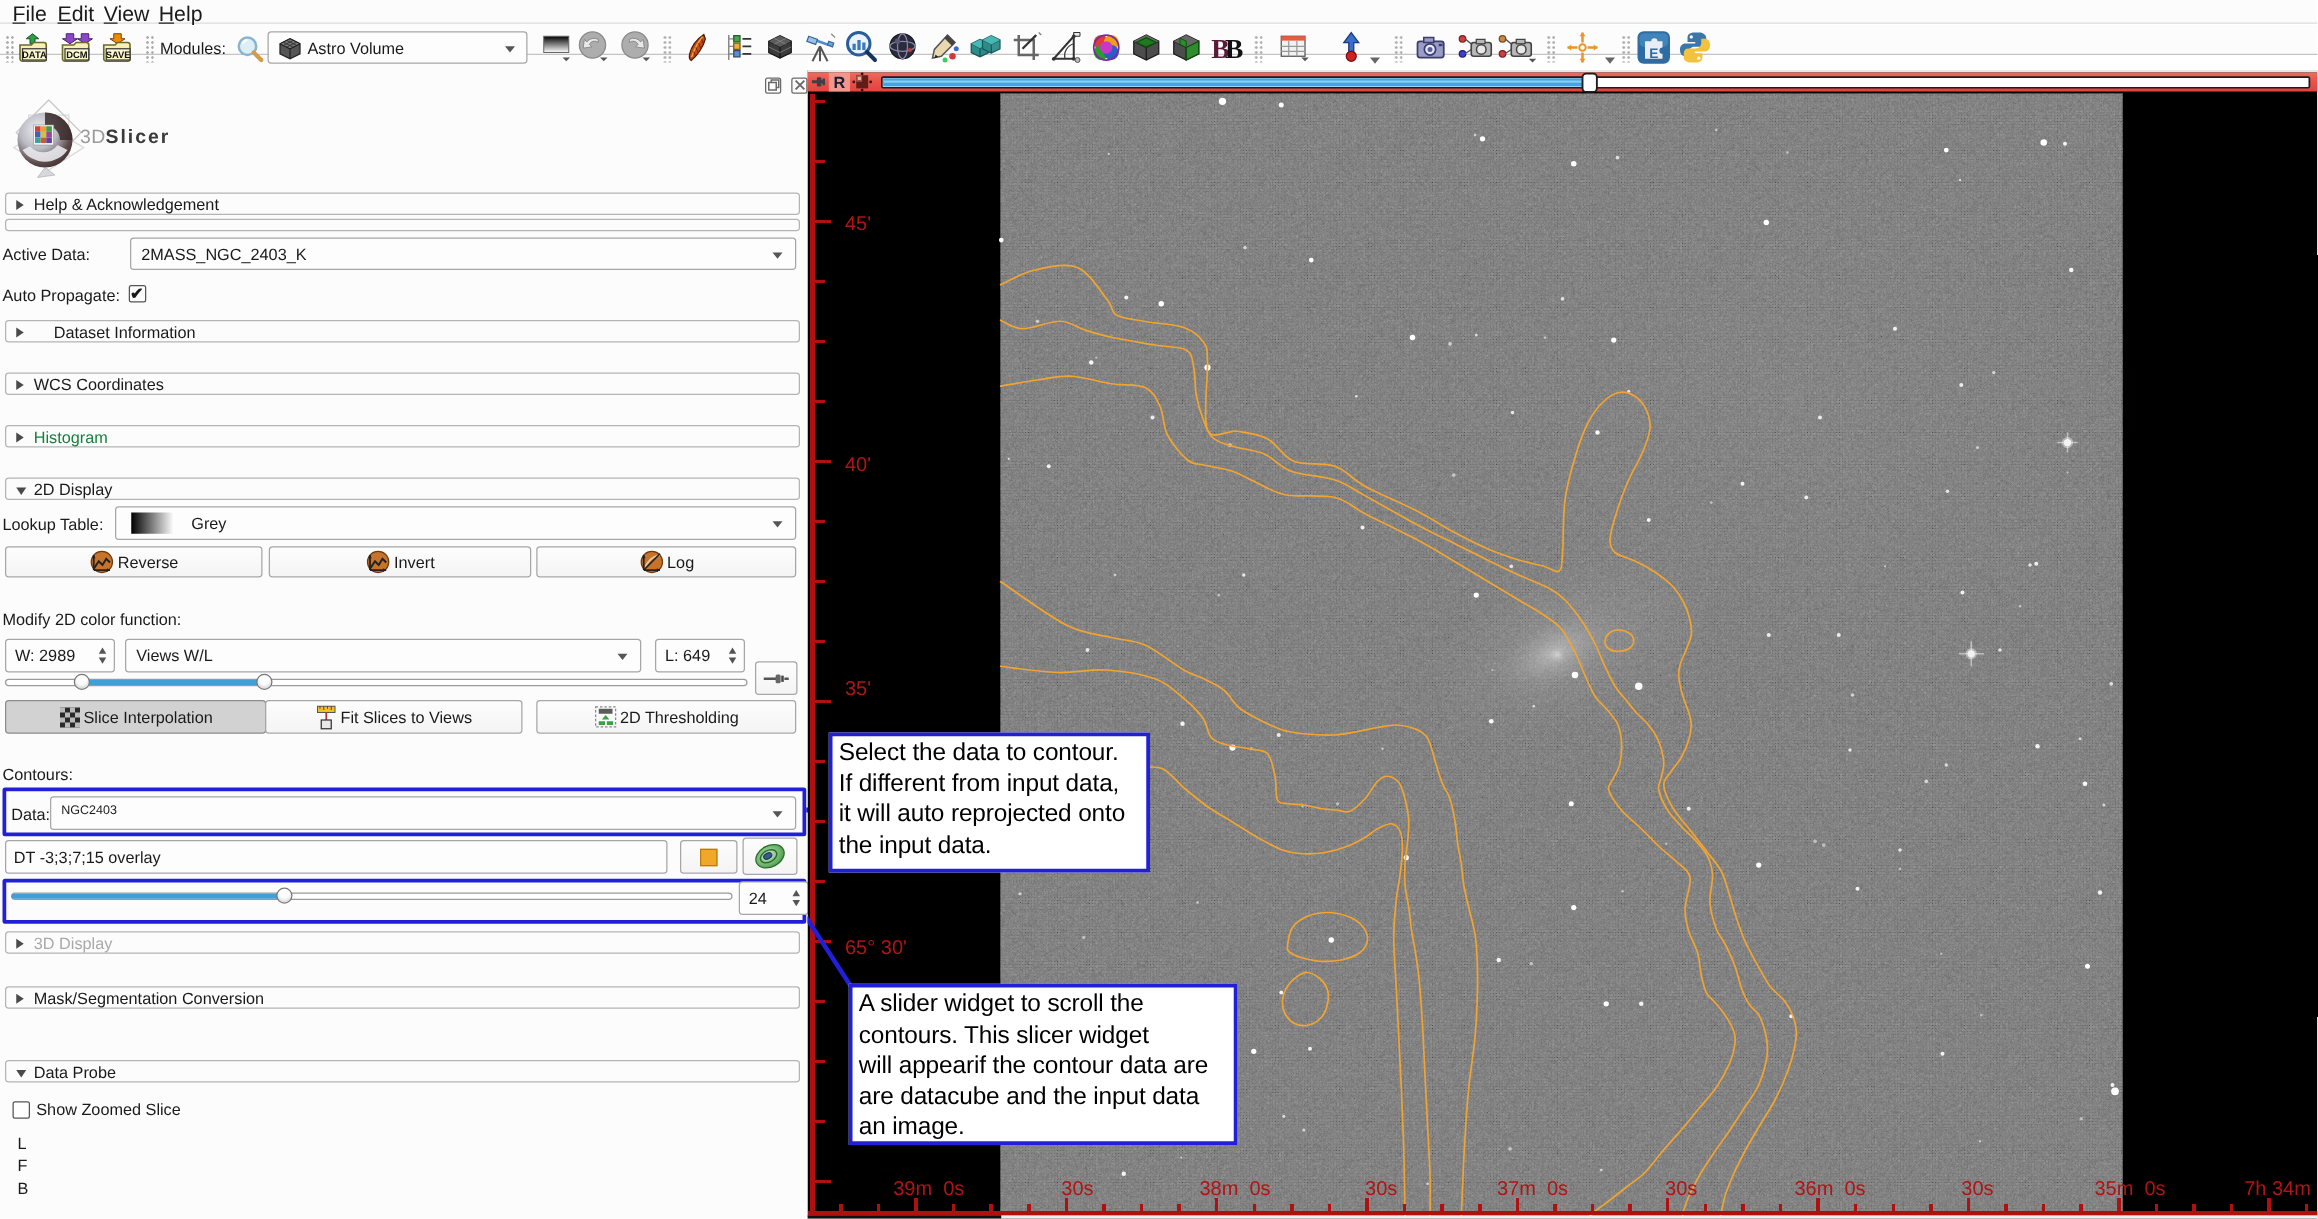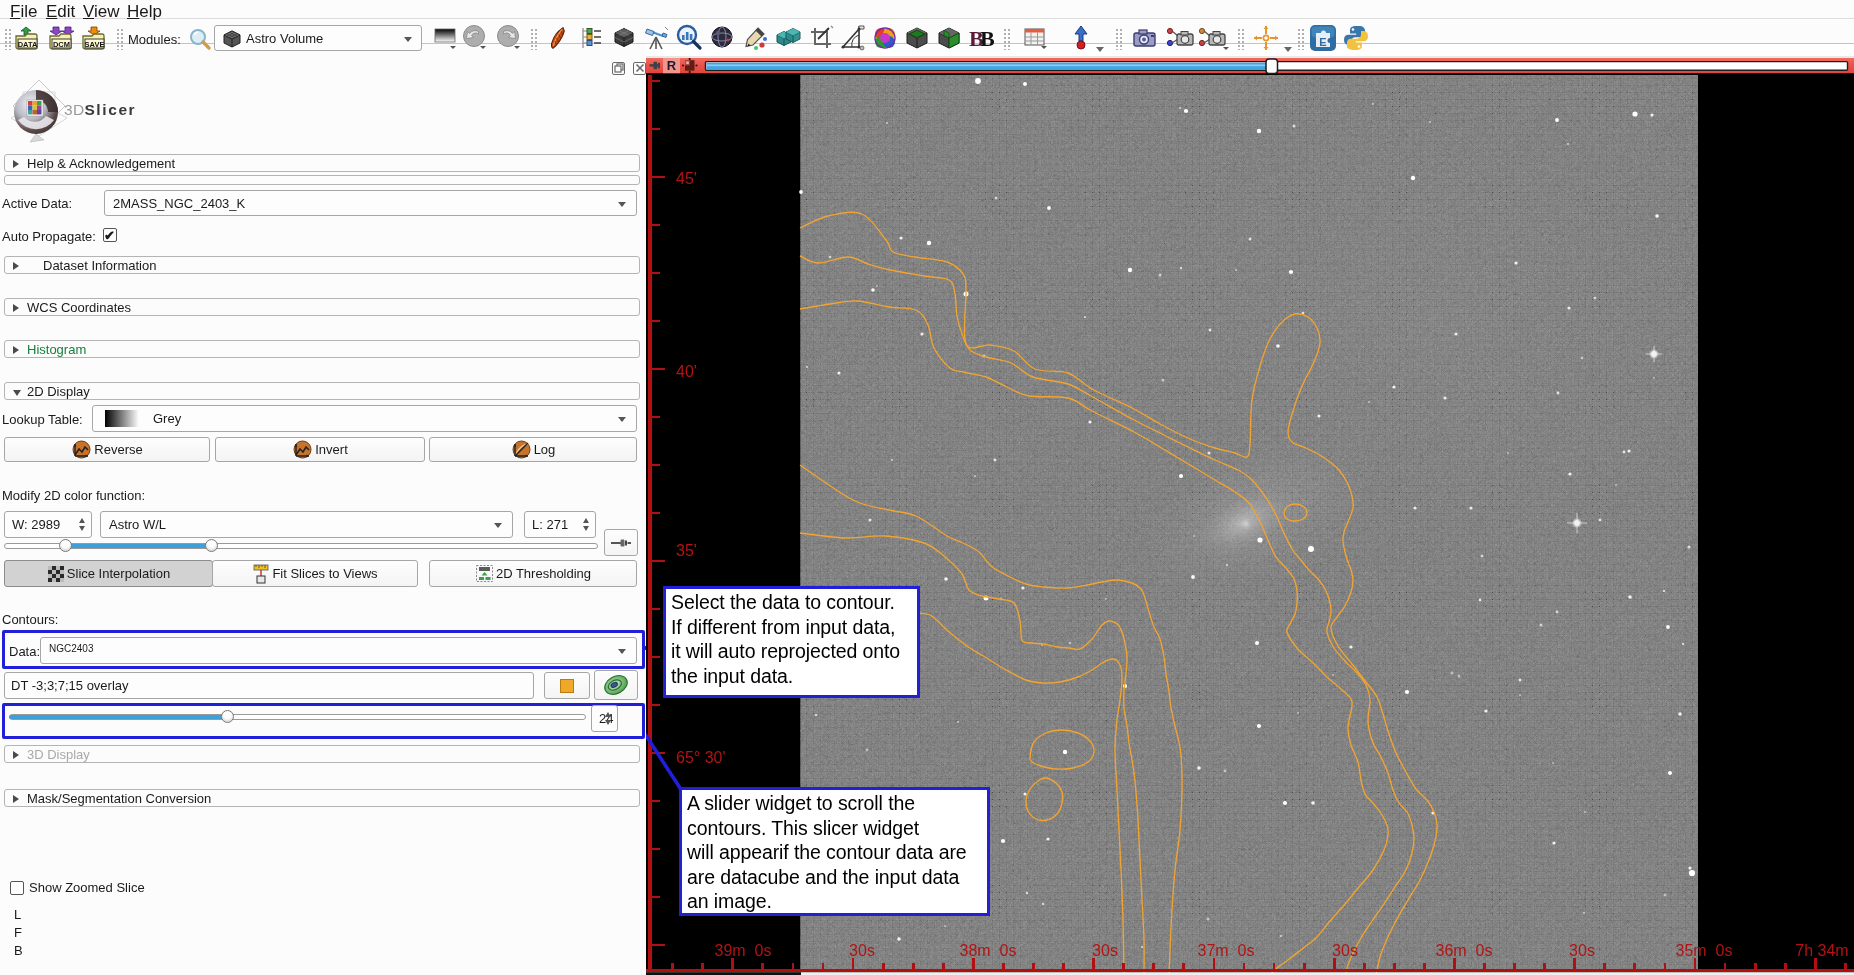--- a/index.html
+++ b/index.html
@@ -414,25 +414,25 @@
         </svg>
         <span>Log</span>
       </div>
       <div class="lbl" style="left:2px;top:488px">Modify 2D color function:</div>
       <div class="spin" style="left:4px;top:511px;width:88px;height:27px;position:absolute">
         <span style="position:absolute;left:7px;top:5px;font-size:13px">W: 2989</span>
         <span class="sup"></span>
         <span class="sdn"></span>
       </div>
       <div class="combo" style="left:100px;top:511px;width:413px;height:27px;position:absolute">
-        <span style="position:absolute;left:8px;top:5px;font-size:13px">Astro W/L</span>
+        <span style="position:absolute;left:8px;top:5px;font-size:13px">Views W/L</span>
         <span class="carrow" style="right:10px;top:11px"></span>
       </div>
       <div class="spin" style="left:524px;top:511px;width:72px;height:27px;position:absolute">
-        <span style="position:absolute;left:7px;top:5px;font-size:13px">L: 271</span>
+        <span style="position:absolute;left:7px;top:5px;font-size:13px">L: 649</span>
         <span class="sup"></span>
         <span class="sdn"></span>
       </div>
       <div class="btn" style="left:604px;top:529px;width:34px;height:27px;padding:0">
         <svg width="22" height="12" viewBox="0 0 22 12">
           <rect x="1" y="5" width="10" height="2" fill="#555"></rect>
           <rect x="10.5" y="2.5" width="4" height="7" rx="1.2" fill="#666"></rect>
           <rect x="15" y="3.5" width="2" height="5" fill="#444"></rect>
           <rect x="17.5" y="5" width="3.5" height="2" fill="#555"></rect>
         </svg>
@@ -508,32 +508,36 @@
             <ellipse cx="15" cy="14" rx="12" ry="8.5" fill="url(#gx)" stroke="#2d6e2d" stroke-width="1"></ellipse>
             <ellipse cx="14" cy="13.5" rx="7" ry="4.6" fill="none" stroke="#2d6e2d" stroke-width="1.2"></ellipse>
             <ellipse cx="13.5" cy="13" rx="3.4" ry="2.2" fill="#3a5a8c" stroke="#1c3a5c" stroke-width="1"></ellipse>
           </g>
         </svg>
       </div>
       <div class="bluerect" style="left:2px;top:703px;width:643px;height:36px"></div>
       <div style="position:absolute;left:9px;top:714px;width:577px;height:6px;background:#fff;border:1px solid #9a9a9a;border-radius:3px"></div>
       <div style="position:absolute;left:9px;top:715px;width:216px;height:4px;background:#3f9fd8;border-radius:2px"></div>
       <div style="position:absolute;left:221px;top:709.5px;width:13px;height:13px;background:#fdfdfd;border:1px solid #777;border-radius:50%;box-shadow:inset 0 -2px 2px #ddd"></div>
-      <div class="spin" style="left:591px;top:705px;width:27px;height:27px;position:absolute">
+      <div class="spin" style="left:591px;top:705px;width:56px;height:27px;position:absolute">
         <span style="position:absolute;left:7px;top:5px;font-size:13px">24</span>
         <span class="sup"></span>
         <span class="sdn"></span>
       </div>
       <div class="secbar" style="top:745px;height:18px">
         <span style="margin-left:8px;width:10px;display:inline-block"><span class="tri-r"></span></span>
         <span style="margin-left:4px;color:#a9a9a9">3D Display</span>
       </div>
       <div class="secbar" style="top:789px;height:18px">
         <span style="margin-left:8px;width:10px;display:inline-block"><span class="tri-r"></span></span>
         <span style="margin-left:4px;color:#1a1a1a">Mask/Segmentation Conversion</span>
+      </div>
+      <div class="secbar" style="top:848px;height:18px">
+        <span style="margin-left:8px;width:10px;display:inline-block"><span class="tri-d"></span></span>
+        <span style="margin-left:4px;color:#1a1a1a">Data Probe</span>
       </div>
       <div class="cb" style="left:10px;top:881px;background:#fff"></div>
       <div class="lbl" style="left:29px;top:880px">Show Zoomed Slice</div>
       <div class="lbl" style="left:14px;top:907px">L</div>
       <div class="lbl" style="left:14px;top:925px">F</div>
       <div class="lbl" style="left:14px;top:943px">B</div>
 </div>
 <div id="viewerwrap"><svg id="viewer" width="1208" height="919" viewBox="646 56 1208 919" font-family="Liberation Sans, sans-serif">
 <defs>
 <filter id="nz" x="0%" y="0%" width="100%" height="100%">

